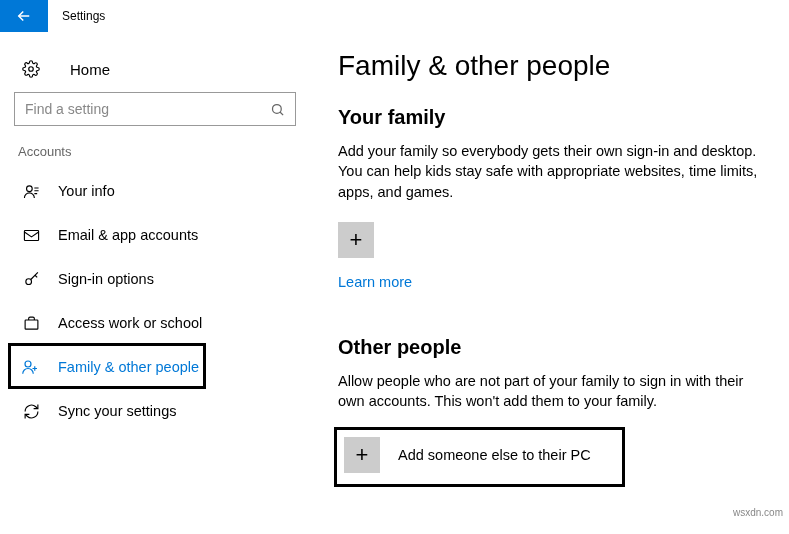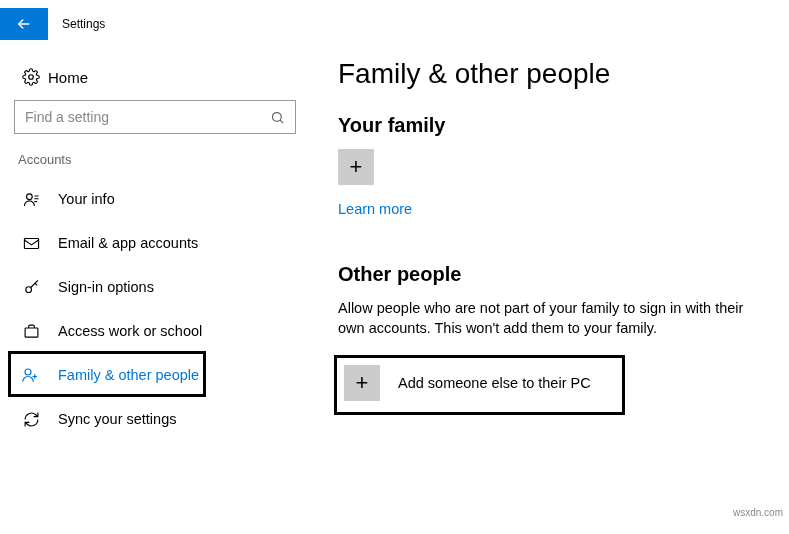--- a/index.html
+++ b/index.html
@@ -10,21 +10,20 @@
       background: #fff;
       width: 789px;
       height: 534px;
       overflow: hidden;
       position: relative;
     }
     .titlebar {
       height: 32px;
       display: flex;
       align-items: center;
-      margin-top: 8px;
     }
     .back-btn {
       width: 48px;
       height: 32px;
       background: #0078d7;
       color: #fff;
       display: flex;
       align-items: center;
       justify-content: center;
       cursor: pointer;
@@ -42,21 +41,21 @@
       width: 310px;
       padding: 18px 14px 0 14px;
     }
     .home-row {
       display: flex;
       align-items: center;
       padding: 10px 6px;
       cursor: pointer;
     }
     .home-row .icon { width: 22px; display:flex; align-items:center; justify-content:center;}
-    .home-row .label { margin-left: 6px; font-size: 15px; }
+    .home-row .label { margin-left: 28px; font-size: 15px; }
     .search-box {
       margin: 4px 0 18px 0;
       border: 1px solid #999;
       height: 34px;
       display: flex;
       align-items: center;
       padding: 0 10px;
       color: #666;
       position: relative;
       gap: 48px;
@@ -256,20 +255,21 @@
       </span>
       <span class="label">Sync your settings</span>
     </div>
 
   </div>
 
   <div class="main">
     <h1 class="page-title">Family &amp; other people</h1>
 
     <h2 class="section-title">Your family</h2>
+    <p class="section-desc">Add your family so everybody gets their own sign-in and desktop. You can help kids stay safe with appropriate websites, time limits, apps, and games.</p>
 
     <div class="action-row">
       <div class="plus-box">+</div>
     </div>
 
     <a class="link">Learn more</a>
 
     <h2 class="section-title">Other people</h2>
     <p class="section-desc">Allow people who are not part of your family to sign in with their own accounts. This won't add them to your family.</p>
 

